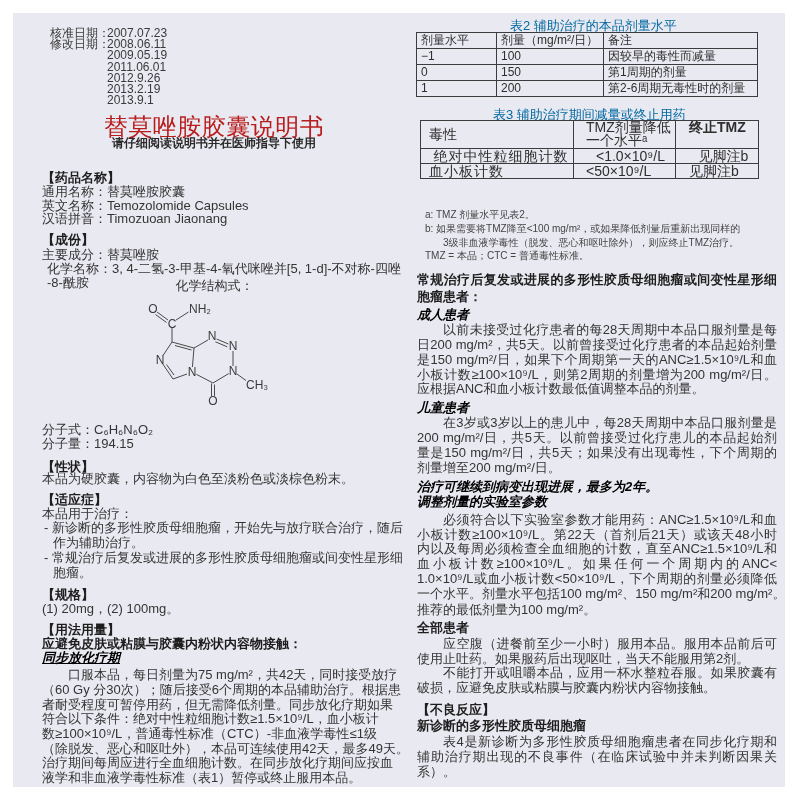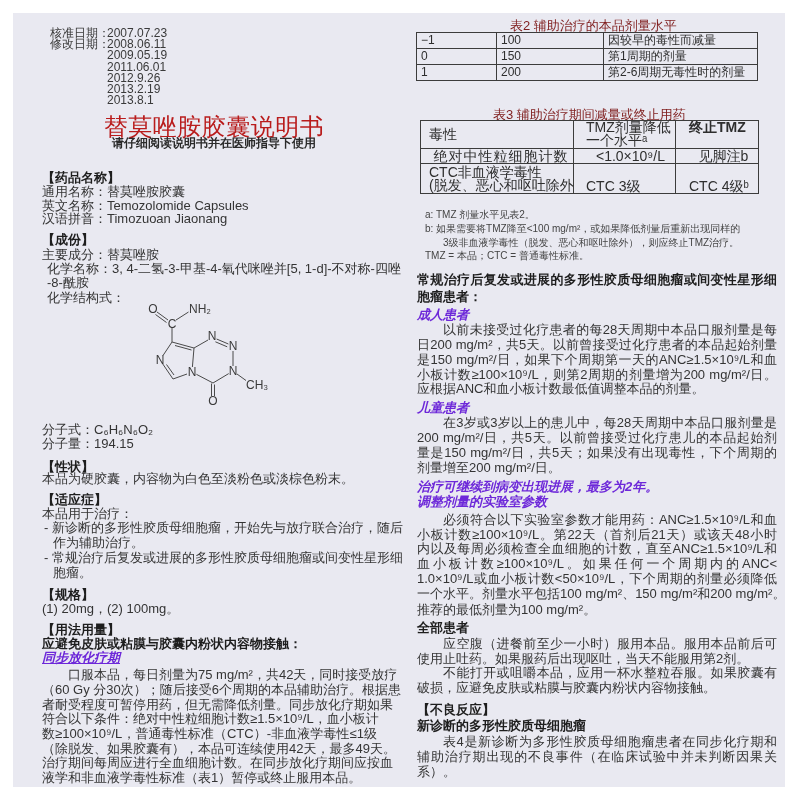--- a/index.html
+++ b/index.html
@@ -9,27 +9,27 @@
     font-family:"Liberation Sans", "DejaVu Sans", sans-serif;
     color:#343434;
   }
   .page { position:absolute; left:13px; top:13px; width:772px; height:774px; background:#e9e9f1; }
   .ln { position:absolute; height:15px; line-height:15px; font-size:13px; white-space:nowrap; }
   .lc { left:42px; width:335px; }
   .rc { left:417px; width:360px; }
   .j { text-align:justify; text-align-last:justify; }
   .ind { padding-left:26px; box-sizing:border-box; }
   .h { font-weight:bold; color:#1e1e1e; }
-  .bi { font-weight:bold; font-style:italic; color:#6d28d9; }
+  .bi { font-weight:bold; font-style:italic; color:#000000; }
   .ul { text-decoration:underline; }
   .date { position:absolute; font-size:12px; height:12px; line-height:12px; white-space:nowrap; color:#3a3a3a; }
   .title { position:absolute; left:42px; width:344px; top:114px; height:26px; line-height:26px; font-size:24px; text-align:center; color:#b91c1c; letter-spacing:0.5px; }
   .subtitle { position:absolute; left:42px; width:344px; top:136px; height:14px; line-height:14px; font-size:12px; text-align:center; color:#2a2a2a; font-weight:bold; }
   .fn { position:absolute; font-size:10px; height:13px; line-height:13px; white-space:nowrap; color:#444; }
-  .cap { position:absolute; font-size:13px; height:15px; line-height:15px; white-space:nowrap; color:#7f1d1d; }
+  .cap { position:absolute; font-size:13px; height:15px; line-height:15px; white-space:nowrap; color:#0369a1; }
   table.t { position:absolute; border-collapse:collapse; table-layout:fixed; font-size:12px; color:#2e2e2e; }
   table.t td { border:1px solid #3c3c3c; padding:0 0 0 4px; white-space:nowrap; overflow:hidden; }
   table.t2 td { height:15px; line-height:15px; }
   table.t3 td { line-height:13px; font-size:14px; }
   .blk { display:block; }
   .struct { position:absolute; left:140px; top:295px; width:130px; height:112px; }
   .struct text { font-family:"Liberation Sans", sans-serif; font-size:12px; fill:#3a3a3a; }
   .struct line { stroke:#4a4a4a; stroke-width:1; }
 </style>
 </head>
@@ -38,21 +38,21 @@
 <div class="page"></div>
 
 <div class="date" style="left:50px;top:27px;">核准日期：</div>
 <div class="date" style="left:107px;top:27px;">2007.07.23</div>
 <div class="date" style="left:50px;top:38px;">修改日期：</div>
 <div class="date" style="left:107px;top:38px;">2008.06.11</div>
 <div class="date" style="left:107px;top:49px;">2009.05.19</div>
 <div class="date" style="left:107px;top:61px;">2011.06.01</div>
 <div class="date" style="left:107px;top:72px;">2012.9.26</div>
 <div class="date" style="left:107px;top:83px;">2013.2.19</div>
-<div class="date" style="left:107px;top:94px;">2013.8.1</div>
+<div class="date" style="left:107px;top:94px;">2013.9.1</div>
 
 <div class="title">替莫唑胺胶囊说明书</div>
 <div class="subtitle">请仔细阅读说明书并在医师指导下使用</div>
 
 <div class="ln lc h" style="top:170px;">【药品名称】</div>
 <div class="ln lc" style="top:184px;">
   <span>通用名称：</span><span>替莫唑胺胶囊</span>
 </div>
 <div class="ln lc" style="top:198px;">
   <span>英文名称：</span><span>Temozolomide Capsules</span>
@@ -62,21 +62,21 @@
 </div>
 
 <div class="ln lc h" style="top:232px;">【成份】</div>
 <div class="ln lc" style="top:247px;">
   <span>主要成分：</span><span>替莫唑胺</span>
 </div>
 <div class="ln lc j" style="top:261px;left:47px;width:330px;">
   <span>化学名称：</span><span>3, 4-二氢-3-甲基-4-氧代咪唑并[5, 1-d]-不对称-四唑</span>
 </div>
 <div class="ln lc" style="top:275px;left:47px;">-8-酰胺</div>
-<div class="ln lc" style="top:290px;left:47px;">化学结构式：</div>
+<div class="ln lc" style="top:278px;left:47px;text-align:center;">化学结构式：</div>
 
 <svg class="struct" viewBox="0 0 130 112">
 
   <line x1="17" y1="17" x2="28" y2="25"></line>
   <line x1="15.5" y1="19.5" x2="26.5" y2="27.5"></line>
 
   <line x1="36" y1="25" x2="48.5" y2="17"></line>
 
   <line x1="32" y1="33" x2="32" y2="47"></line>
 
@@ -141,32 +141,37 @@
 <div class="ln lc" style="top:601px;">(1) 20mg，(2) 100mg。</div>
 
 <div class="ln lc h" style="top:622px;">【用法用量】</div>
 <div class="ln lc h" style="top:636px;">应避免皮肤或粘膜与胶囊内粉状内容物接触：</div>
 <div class="ln lc bi ul" style="top:650px;width:auto;">同步放化疗期</div>
 <div class="ln lc j ind" style="top:667px;">口服本品，每日剂量为75 mg/m²，共42天，同时接受放疗</div>
 <div class="ln lc j" style="top:682px;">（60 Gy 分30次）；随后接受6个周期的本品辅助治疗。根据患</div>
 <div class="ln lc j" style="top:697px;">者耐受程度可暂停用药，但无需降低剂量。同步放化疗期如果</div>
 <div class="ln lc j" style="top:711px;">符合以下条件：绝对中性粒细胞计数≥1.5×10⁹/L，血小板计</div>
 <div class="ln lc j" style="top:726px;">数≥100×10⁹/L，普通毒性标准（CTC）-非血液学毒性≤1级</div>
-<div class="ln lc j" style="top:741px;">（除脱发、如果胶囊有），本品可连续使用42天，最多49天。</div>
+<div class="ln lc j" style="top:741px;">（除脱发、恶心和呕吐外），本品可连续使用42天，最多49天。</div>
 <div class="ln lc j" style="top:755px;">治疗期间每周应进行全血细胞计数。在同步放化疗期间应按血</div>
 <div class="ln lc" style="top:770px;">液学和非血液学毒性标准（表1）暂停或终止服用本品。</div>
 
 <div class="cap" style="left:510px;top:18px;">表2 辅助治疗的本品剂量水平</div>
 <table class="t t2" style="left:416px;top:32px;width:341px;">
   <colgroup>
       <col style="width:80px">
       <col style="width:107px">
       <col style="width:154px">
     </colgroup>
   <tbody>
+      <tr>
+    <td>剂量水平</td>
+    <td>剂量（mg/m²/日）</td>
+    <td>备注</td>
+  </tr>
   <tr>
     <td>−1</td>
     <td>100</td>
     <td>因较早的毒性而减量</td>
   </tr>
   <tr>
     <td>0</td>
     <td>150</td>
     <td>第1周期的剂量</td>
   </tr>
@@ -192,27 +197,24 @@
       <span class="blk">TMZ剂量降低</span>
       <span class="blk">一个水平ᵃ</span>
     </td>
     <td style="vertical-align:top;padding-left:13px;font-weight:bold;">终止TMZ</td>
   </tr>
   <tr style="height:15px;text-align:center;">
     <td style="padding-left:8px;letter-spacing:1px;">绝对中性粒细胞计数</td>
     <td style="padding-left:12px;">&lt;1.0×10⁹/L</td>
     <td style="padding-left:13px;">见脚注b</td>
   </tr>
-  <tr style="height:30px;">
-    <td style="padding-left:8px;vertical-align:middle;">
-      <span class="blk">CTC非血液学毒性</span>
-      <span class="blk">(脱发、恶心和呕吐除外)</span>
-    </td>
-    <td style="padding-left:12px;vertical-align:bottom;">CTC 3级</td>
-    <td style="padding-left:13px;vertical-align:bottom;">CTC 4级ᵇ</td>
+  <tr style="height:15px;">
+    <td style="padding-left:8px;letter-spacing:1px;">血小板计数</td>
+    <td style="padding-left:12px;">&lt;50×10⁹/L</td>
+    <td style="padding-left:13px;">见脚注b</td>
   </tr>
 </tbody>
   </table>
 
 <div class="fn" style="left:425px;top:208px;">a: TMZ 剂量水平见表2。</div>
 <div class="fn" style="left:425px;top:222px;">b: 如果需要将TMZ降至&lt;100 mg/m²，或如果降低剂量后重新出现同样的</div>
 <div class="fn" style="left:443px;top:236px;">3级非血液学毒性（脱发、恶心和呕吐除外），则应终止TMZ治疗。</div>
 <div class="fn" style="left:425px;top:249px;">TMZ = 本品；CTC = 普通毒性标准。</div>
 
 <div class="ln rc j h" style="top:272px;">常规治疗后复发或进展的多形性胶质母细胞瘤或间变性星形细</div>

